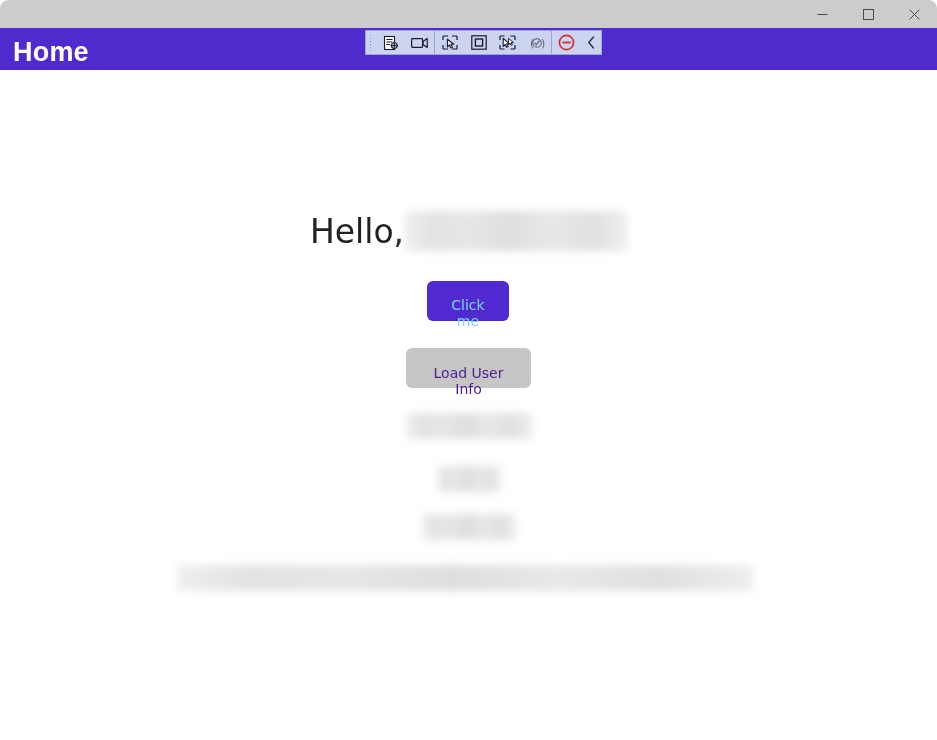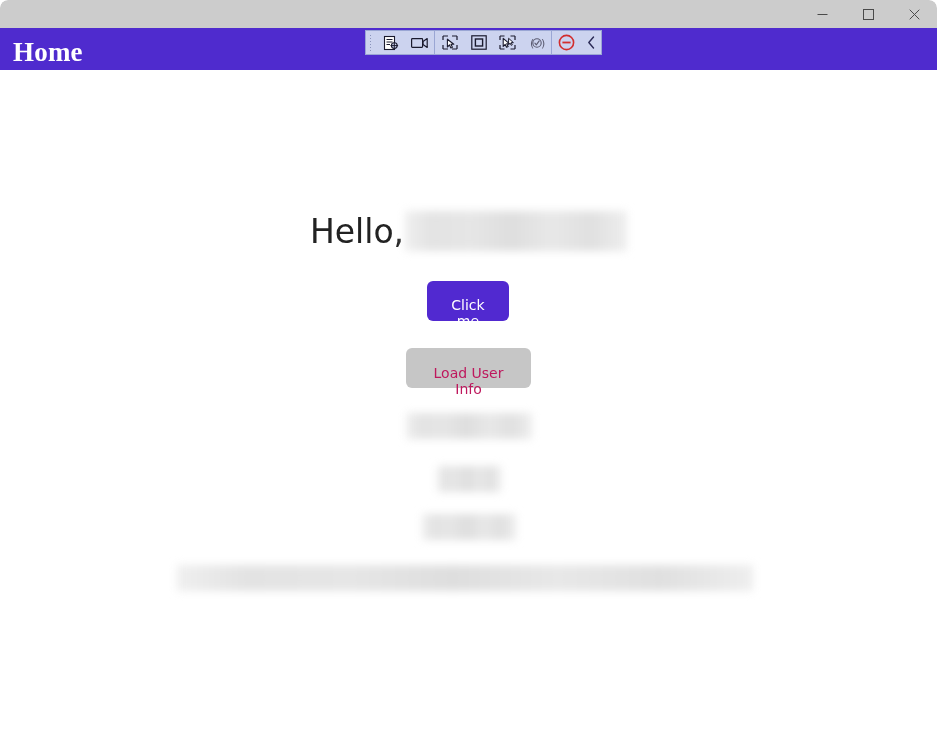--- a/index.html
+++ b/index.html
@@ -60,21 +60,21 @@
     background: #4f2bce;
   }
   .app-title {
     position: absolute;
     left: 13px;
     top: 9px;
     font-size: 27px;
     font-weight: bold;
     color: #ffffff;
     letter-spacing: 0.2px;
-    font-family: Liberation Serif, serif;
+    font-family: Liberation Sans, sans-serif;
   }
 
   
   .automation-toolbar {
     position: absolute;
     left: 365px;
     top: 30px;
     height: 25px;
     background: #ccd3ef;
     border: 1px solid #9aa6d4;
@@ -162,37 +162,37 @@
     margin-left: 1px;
   }
 
   .btn-primary {
     position: absolute;
     left: 427px;
     top: 211px;
     width: 82px;
     height: 40px;
     background: #5129d0;
-    color: #ffffff;
+    color: #7dd3fc;
     border: none;
     border-radius: 6px;
     font-size: 14px;
     font-family: "DejaVu Sans", "Liberation Sans", sans-serif;
     cursor: pointer;
     padding: 16px;
   }
 
   .btn-secondary {
     position: absolute;
     left: 406px;
     top: 278px;
     width: 125px;
     height: 40px;
     background: #c6c6c6;
-    color: #be185d;
+    color: #4c1d95;
     border: none;
     border-radius: 6px;
     font-size: 14px;
     font-family: "DejaVu Sans", "Liberation Sans", sans-serif;
     cursor: pointer;
     padding: 17px;
   }
 
   .line-blur {
     position: absolute;

